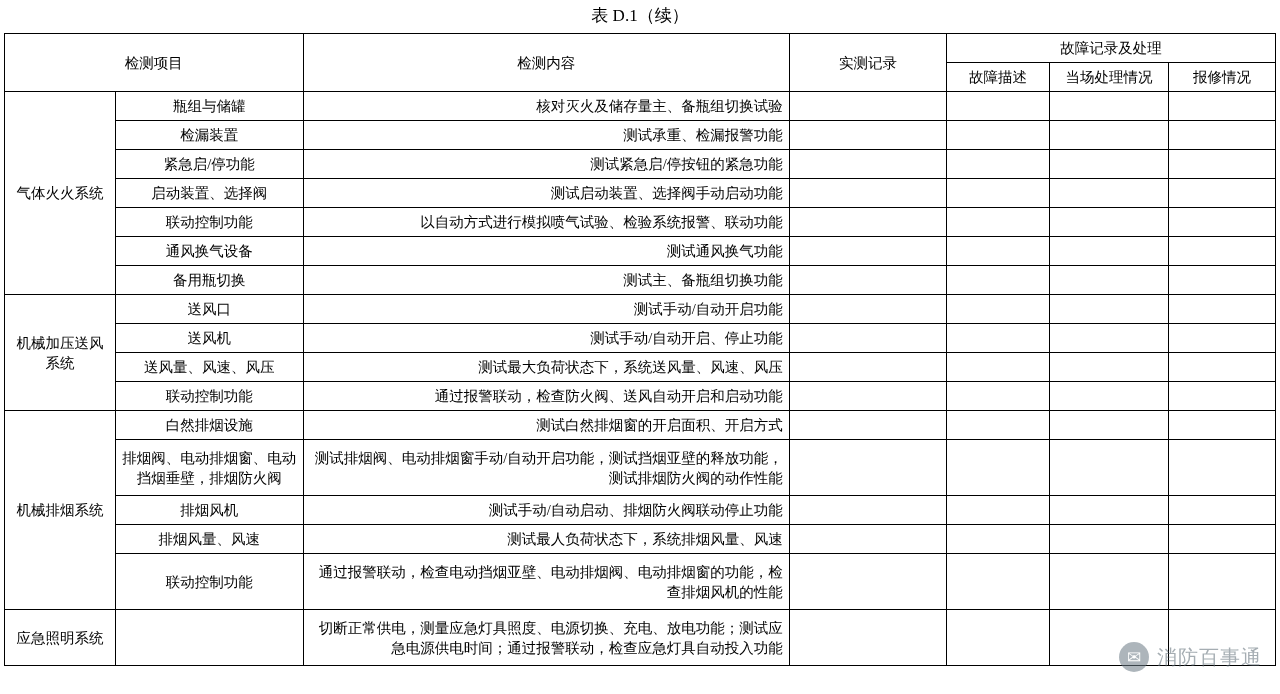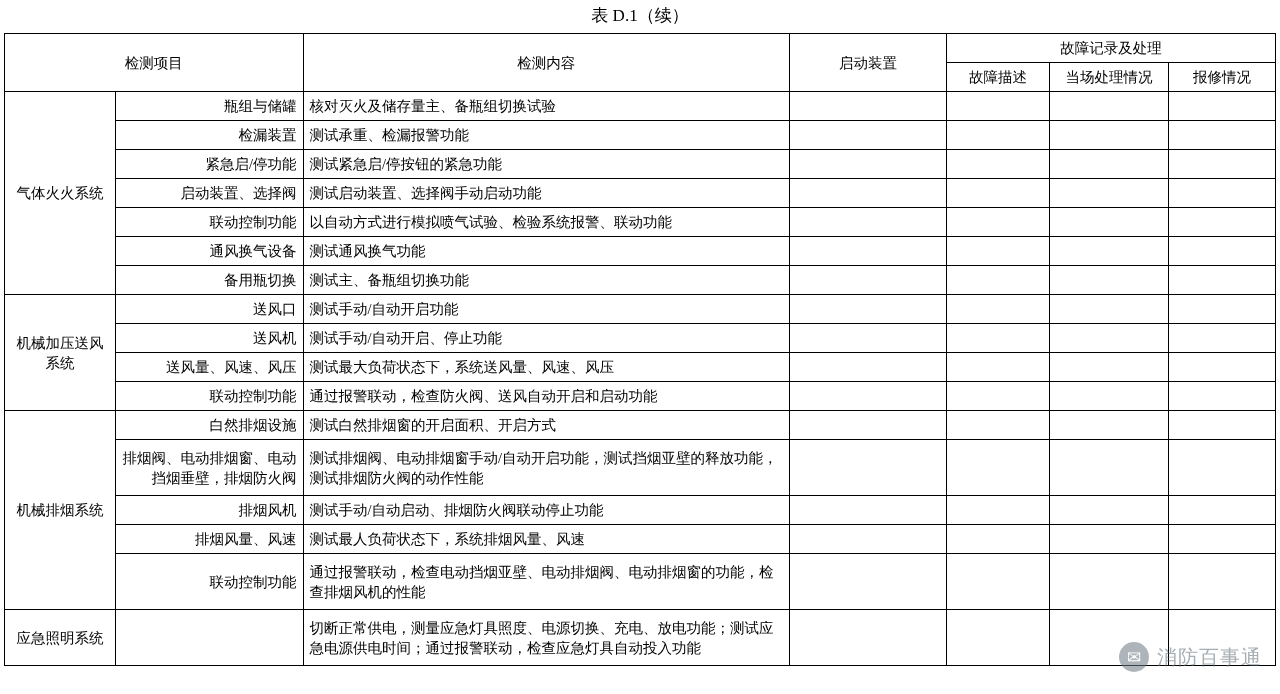--- a/index.html
+++ b/index.html
@@ -46,26 +46,26 @@
   }
   .hdr-cell {
     vertical-align: middle;
   }
   .cat-cell {
     text-align: center;
     vertical-align: middle;
     width: 110px;
   }
   .item-cell {
-    text-align: right;
+    text-align: center;
     padding-left: 14px;
     width: 186px;
   }
   .content-cell {
-    text-align: left;
+    text-align: right;
     padding-left: 10px;
     width: 482px;
   }
   .rec-cell {
     width: 156px;
   }
   .fd-cell {
     width: 100px;
   }
   .fh-cell {
@@ -118,21 +118,21 @@
       <col style="width:482px">
       <col style="width:156px">
       <col style="width:102px">
       <col style="width:118px">
       <col style="width:106px">
     </colgroup>
     <thead>
       <tr>
         <th class="hdr-cell" colspan="2" rowspan="2">检测项目</th>
         <th class="hdr-cell" rowspan="2">检测内容</th>
-        <th class="hdr-cell" rowspan="2">启动装置</th>
+        <th class="hdr-cell" rowspan="2">实测记录</th>
         <th class="hdr-cell" colspan="3">故障记录及处理</th>
       </tr>
       <tr>
         <th class="hdr-cell">故障描述</th>
         <th class="hdr-cell">当场处理情况</th>
         <th class="hdr-cell">报修情况</th>
       </tr>
     </thead>
     <tbody>
         <tr>

